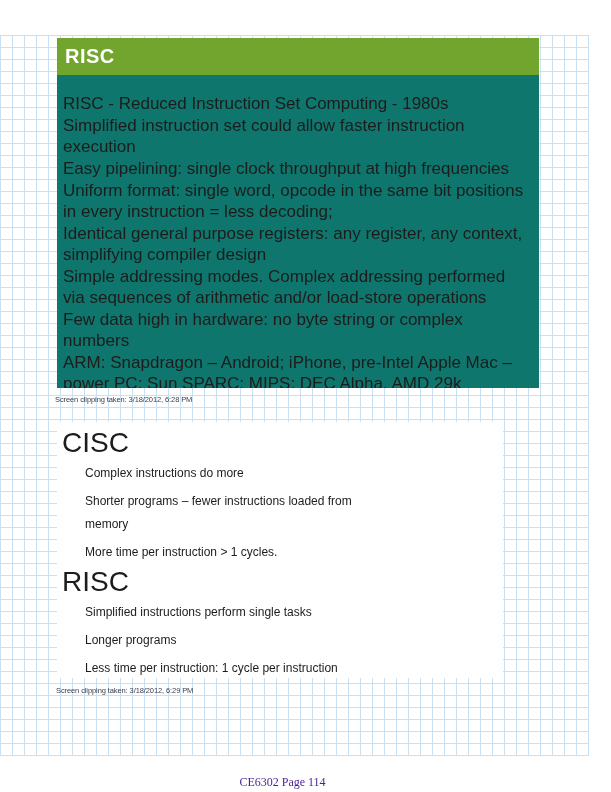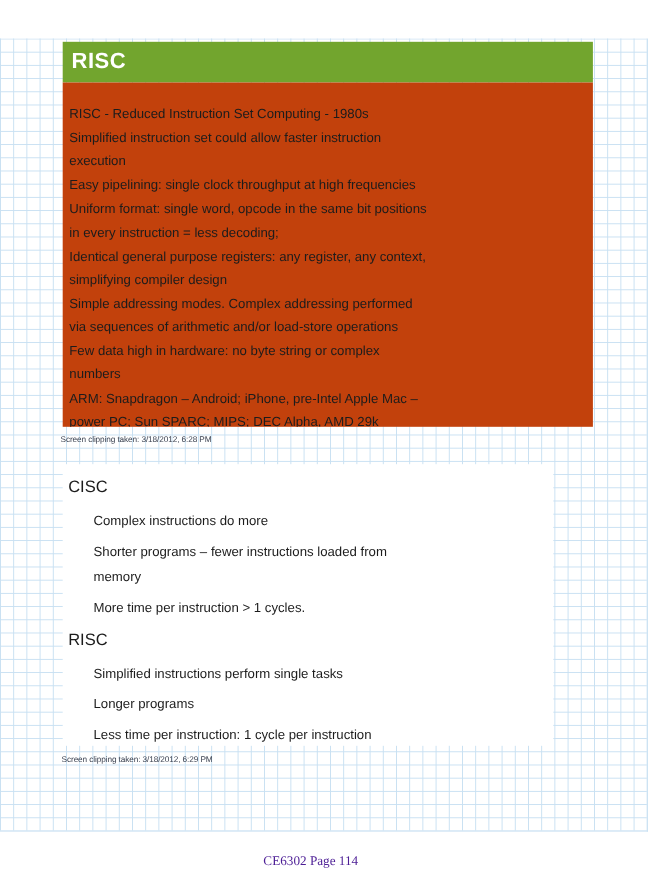--- a/index.html
+++ b/index.html
@@ -35,23 +35,23 @@
     position: absolute; left: 57px; top: 38px; width: 482px; height: 37px;
     background: var(--accent-green);
     display: flex; align-items: center;
     padding-left: 8px;
   }
   .clip1-title {
     color: #ffffff; font-weight: bold; font-size: 20px; letter-spacing: 0.5px;
   }
   .clip1-body {
     position: absolute; left: 57px; top: 75px; width: 482px; height: 313px;
-    background: #c2410c;
+    background: #0f766e;
     padding: 18px 2px 0 6px;
-    font-size: 12px; line-height: 21px;
+    font-size: 17px; line-height: 21px;
     overflow: hidden;
   }
   .clip1-body .para { margin-bottom: 1px; }
   .line { white-space: nowrap; }
 
   
   .caption {
     position: absolute;
     font-size: 7.5px; letter-spacing: -0.1px;
     color: var(--caption);
@@ -60,21 +60,21 @@
   .caption2 { left: 56px; top: 686px; }
 
   
   .clip2-body {
     position: absolute; left: 57px; top: 422px; width: 446px; height: 256px;
     background: #ffffff;
     padding-top: 5px;
     overflow: hidden;
   }
   .clip2-body .heading {
-    font-size: 15px; line-height: 26px;
+    font-size: 28px; line-height: 26px;
     margin: 3px 12px 6px 5px;
   }
   .clip2-body .item {
     font-size: 12px; line-height: 23px;
     margin: 0 10px 5px 28px;
   }
 
   .footer {
     position: absolute; left: 0; top: 775px; width: 565px;
     text-align: center;

